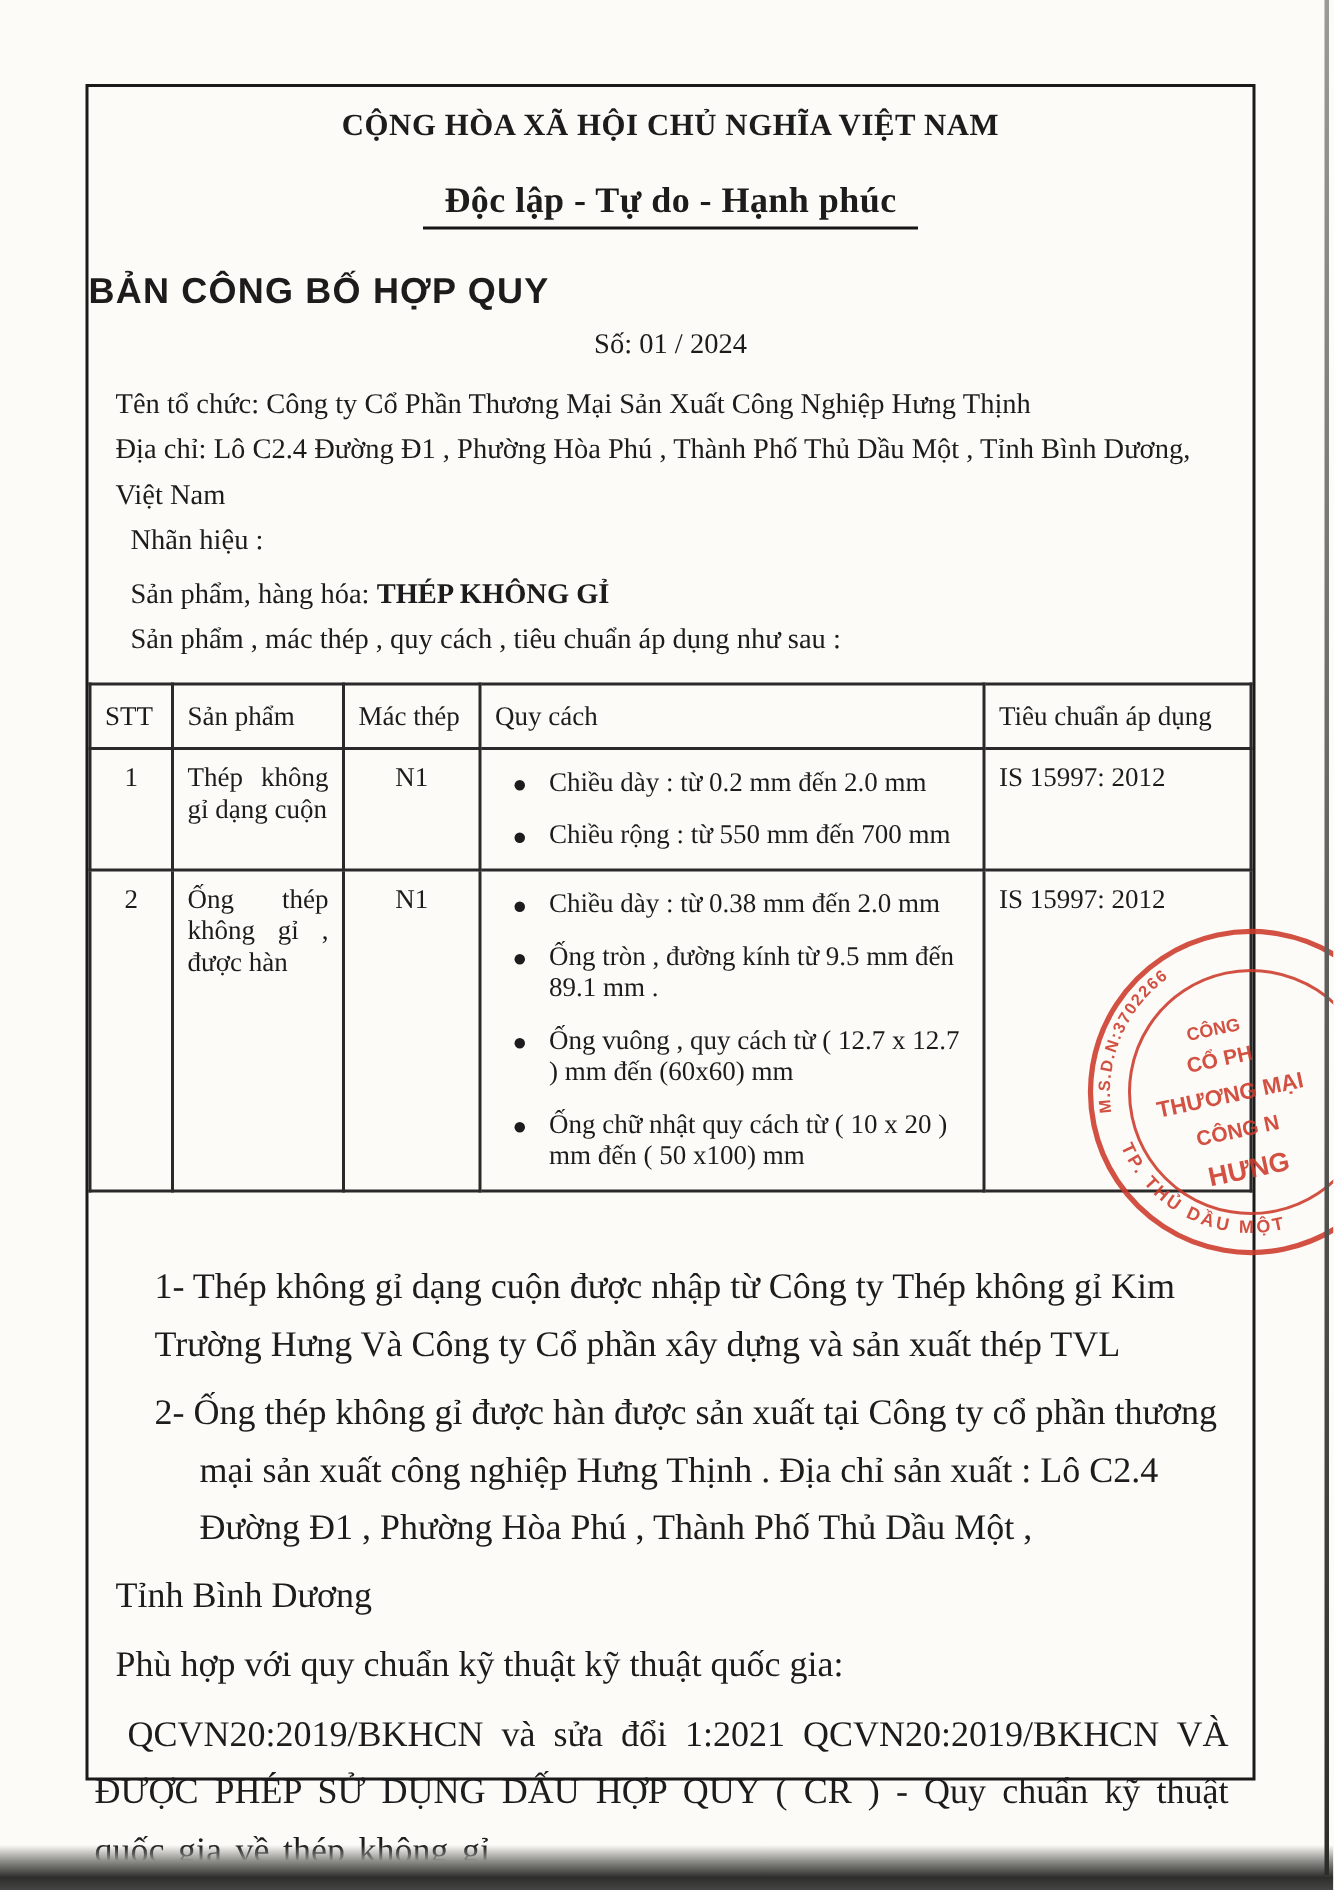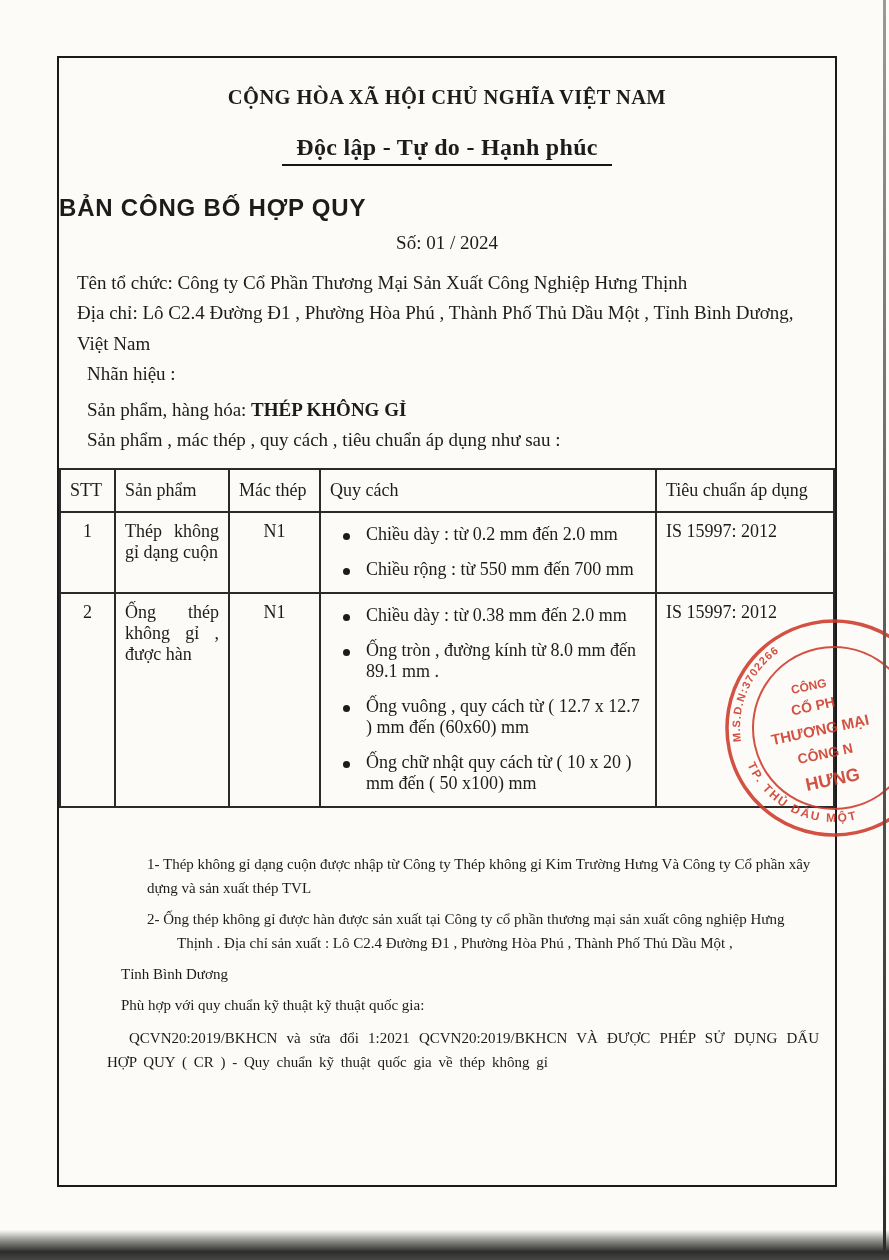--- a/index.html
+++ b/index.html
@@ -6,21 +6,21 @@
   body { width:889px; height:1260px; background:#ffffff; }
   .page {
     position:relative; width:889px; height:1260px;
     background:#fcfbf7; overflow:hidden;
     font-family:"Liberation Serif", serif; color:#1c1c1c;
   }
   .frame {
     position:absolute; left:57px; top:56px; width:780px; height:1131px;
     border:2px solid #1a1a1a; box-sizing:border-box; background:transparent;
   }
-  .doc-header { text-align:center; padding-top:28px; }
+  .doc-header { text-align:center; padding-top:15px; }
   .national-title { font-size:20.5px; font-weight:bold; letter-spacing:0.4px; }
   .motto {
     display:inline-block; margin-top:7px; font-size:24px; font-weight:bold;
     padding:0 14px 3px 14px; border-bottom:2px solid #151515; letter-spacing:0.3px;
   }
   .doc-title {
     text-align:left; margin-top:28px; font-size:24px; font-weight:bold;
     letter-spacing:0.8px; font-family:Liberation Sans, sans-serif;
   }
   .doc-number { text-align:center; margin-top:10px; font-size:19px; }
@@ -42,21 +42,21 @@
   th.c-stt, td.c-stt { text-align:center; }
   td.c-sp { text-align:justify; padding-right:12px; }
   td.c-mt { text-align:center; }
   .qc-item { position:relative; padding-left:32px; margin:3px 0 14px 4px; }
   .qc-item:last-child { margin-bottom:4px; }
   .qc-item::before {
     content:""; position:absolute; left:9px; top:9px;
     width:7px; height:7px; border-radius:50%; background:#1c1c1c;
   }
 
-  .notes-block { margin:44px 14px 16px 0; font-size:15px; line-height:1.6;padding-left:44px; }
+  .notes-block { margin:44px 14px 16px 0; font-size:24px; line-height:1.6; }
   .note1 { margin:0 8px 0 44px; }
   .note2 { margin:7px 4px 0 44px; padding-left:30px; text-indent:-30px; }
   .province { margin:7px 0 0 18px; }
   .conformity { margin:7px 0 0 18px; }
   .standard { margin:9px 2px 0 4px; text-align:justify; text-indent:22px; word-spacing:3px; }
 
   .stamp {
     position:absolute; left:712px; top:606px; width:244px; height:244px;
     color:#cd3a2b; opacity:0.88; z-index:3; pointer-events:none;
   }
@@ -119,21 +119,21 @@
             <div class="qc-item">Chiều rộng : từ 550 mm đến 700 mm</div>
           </td>
           <td>IS 15997: 2012</td>
         </tr>
         <tr>
           <td class="c-stt">2</td>
           <td class="c-sp">Ống thép không gỉ , được hàn</td>
           <td class="c-mt">N1</td>
           <td>
             <div class="qc-item">Chiều dày : từ 0.38 mm đến 2.0 mm</div>
-            <div class="qc-item">Ống tròn , đường kính từ 8.0 mm đến 89.1 mm .</div>
+            <div class="qc-item">Ống tròn , đường kính từ 9.5 mm đến 89.1 mm .</div>
             <div class="qc-item">Ống vuông , quy cách từ ( 12.7 x 12.7 ) mm đến (60x60) mm</div>
             <div class="qc-item">Ống chữ nhật quy cách từ ( 10 x 20 ) mm đến ( 50 x100) mm</div>
           </td>
           <td>IS 15997: 2012</td>
         </tr>
       </tbody>
     </table>
 
     <div class="notes-block">
       <p class="note1">1-  Thép không gỉ dạng cuộn được nhập từ Công ty Thép không gỉ Kim Trường Hưng Và Công ty Cổ phần xây dựng và sản xuất thép TVL</p>

